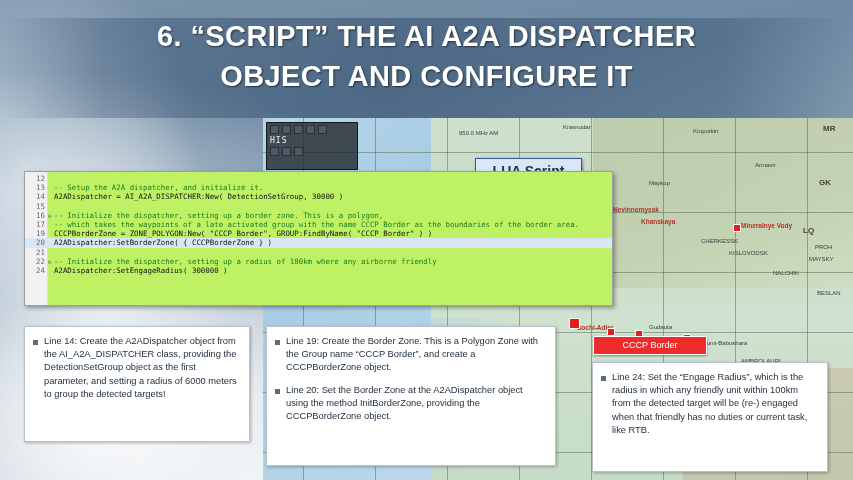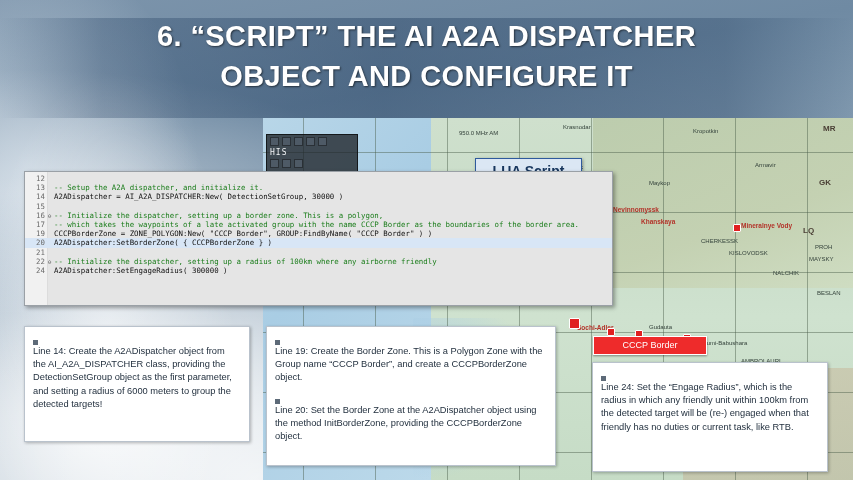--- a/index.html
+++ b/index.html
@@ -66,21 +66,21 @@
   .map-land-dark2{
     position:absolute;left:420px;top:250px;width:170px;height:112px;
     background:linear-gradient(160deg,#cbbfa2 0%, #c0b79c 100%);
     opacity:.6;
   }
   .grid-v,.grid-h{position:absolute;background:rgba(70,90,70,0.45);}
   .grid-v{width:1px;height:362px;top:0;}
   .grid-h{height:1px;width:590px;left:0;}
 
   .map-topbar{
-    position:absolute;left:3px;top:16px;width:92px;height:48px;
+    position:absolute;left:3px;top:4px;width:92px;height:48px;
     background:rgba(30,34,40,0.78);
     border:1px solid rgba(10,12,14,0.8);
     color:#e8eaec;font-size:6px;padding:2px 3px;box-sizing:border-box;
     font-family:"DejaVu Sans Mono", monospace;
   }
   .map-topbar .row{display:flex;gap:3px;align-items:center;margin-bottom:2px;}
   .map-topbar .sq{width:7px;height:7px;background:#4e5a66;border:1px solid #2a3036;}
   .map-topbar .big{font-size:8px;color:#f0f2f4;letter-spacing:1px;}
 
   .map-label{
@@ -103,21 +103,21 @@
     position:absolute;left:475px;top:158px;width:105px;height:26px;
     background:#dbe7f4;border:1.5px solid #2e5a9c;
     color:#17365d;font-size:14px;font-weight:bold;
     line-height:24px;text-align:center;
     box-shadow:1px 1px 3px rgba(0,0,0,0.35);
   }
 
   
   .code-box{
     position:absolute;left:24px;top:171px;width:587px;height:133px;
-    background:#e5e5e5;border:1px solid #9aa0a6;
+    background:#bef264;border:1px solid #9aa0a6;
     box-shadow:2px 2px 4px rgba(0,0,0,0.35);
     overflow:hidden;
   }
   .code-gutter{
     position:absolute;left:0;top:0;width:22px;height:133px;background:#f1f1f1;border-right:1px solid #dcdcdc;
   }
   .code-lines{
     position:absolute;left:0;top:2px;width:587px;
     font-family:"DejaVu Sans Mono", monospace;font-size:7.4px;line-height:9.2px;
     color:#111;
@@ -128,21 +128,21 @@
   .cl .tx{flex:1;padding-left:2px;}
   .cm{color:#1b7d1b;}
   .hl{background:#d8e6f6;}
 
   
   .box{
     position:absolute;background:#ffffff;border:1px solid #b9c2cc;
     box-shadow:1px 1px 3px rgba(0,0,0,0.28);
     box-sizing:border-box;padding:8px 9px 8px 8px;
   }
-  .box .item{display:flex;margin-bottom:9px;flex-direction:column;}
+  .box .item{display:flex;margin-bottom:9px;}
   .box .item:last-child{margin-bottom:0;}
   .bsq{width:5px;height:5px;background:#5d6a78;margin:5px 6px 0 0;flex:none;}
   .btxt{font-size:9.3px;line-height:13.2px;color:#1d2b3a;font-family:"Liberation Sans", sans-serif;}
 
   .box-left{left:24px;top:326px;width:226px;height:116px;}
   .box-mid{left:266px;top:326px;width:290px;height:140px;}
   .box-right{left:592px;top:362px;width:236px;height:110px;}
 </style>
 </head>
 <body>

